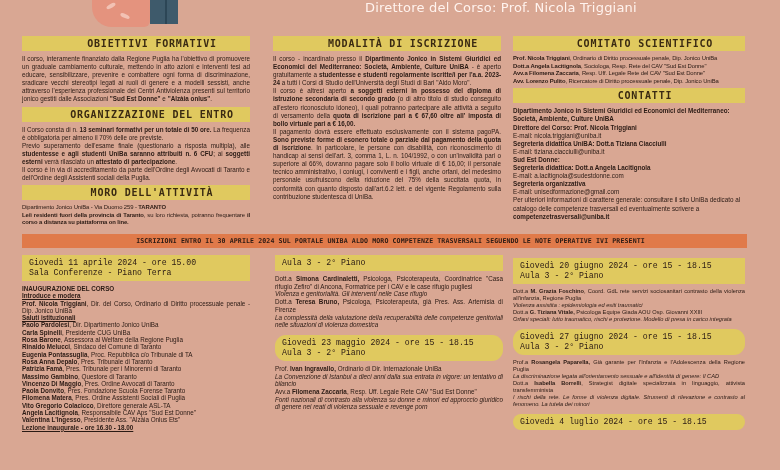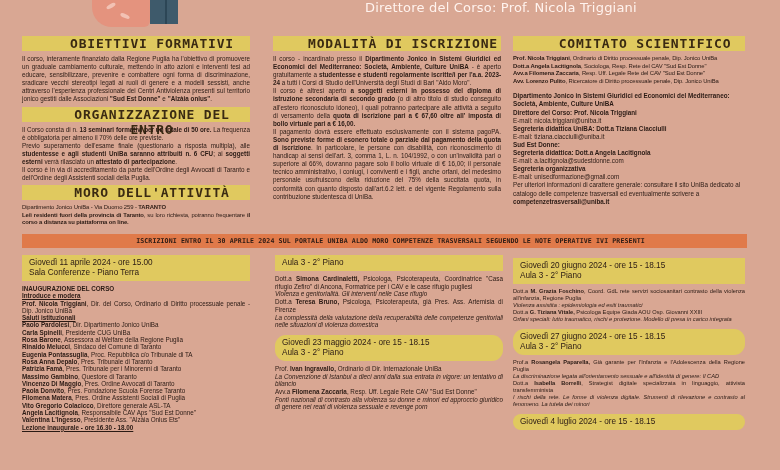--- a/index.html
+++ b/index.html
@@ -23,37 +23,37 @@
     color: #fff3ee; font-family: "DejaVu Sans", sans-serif; font-size: 13px;
     letter-spacing: 0.2px; line-height: 16px;
   }
   .col { position: absolute; }
   .col-left { left: 22px; top: 36px; width: 228px; }
   .col-mid { left: 273px; top: 36px; width: 228px; }
   .col-right { left: 513px; top: 36px; width: 232px; }
   .section-head {
     background: #e0c95f; height: 15px; text-align: center;
     font-family: "DejaVu Sans Mono", monospace; font-weight: bold;
-    font-size: 13px; letter-spacing: 0.8px; line-height: 15px; color: #3a2a12; padding-left: 32px;
+    font-size: 10px; letter-spacing: 0.8px; line-height: 15px; color: #3a2a12; padding-left: 32px;
   }
   .para { font-size: 6.3px; line-height: 8.1px; text-align: justify; margin-top: 4px; }
   .para.condensed { font-size: 5.9px; line-height: 7.6px; letter-spacing: -0.1px; }
   .para b { font-weight: bold; }
   .gap { height: 3px; }
   .banner {
     position: absolute; left: 22px; top: 234px; width: 725px; height: 14px;
     background: #e07a4a; font-family: "DejaVu Sans Mono", monospace; font-weight: bold;
     font-size: 6.6px; letter-spacing: 0.1px; text-align: center; line-height: 14px; color: #2a1a14; padding-left: 12px;
   }
   .sched { position: absolute; }
   .sched-left { left: 22px; top: 255px; width: 228px; }
   .sched-mid { left: 275px; top: 255px; width: 228px; }
   .sched-right { left: 513px; top: 249px; width: 232px; margin-top: 9px; }
   .date-box {
-    background: #e0c95f; padding: 3px 7px; font-family: Liberation Sans, sans-serif;
+    background: #e0c95f; padding: 3px 7px; font-family: Liberation Mono, monospace;
     font-size: 8.2px; line-height: 10px; color: #2a1a14;
   }
   .entry { font-size: 6.3px; line-height: 7.7px; margin-top: 2px; text-align: justify; }
   .entry.small { font-size: 5.7px; line-height: 7px; }
   .entry b { font-weight: bold; }
   .entry i { font-style: italic; }
   .list-line { font-size: 6.3px; line-height: 7.3px; }
   .list-line b { font-weight: bold; }
   .u { text-decoration: underline; font-weight: bold; }
   .mt6 { margin-top: 6px; border-radius: 11px; }
@@ -102,20 +102,21 @@
 
 <div class="col col-right">
   <div class="section-head">COMITATO SCIENTIFICO</div>
   <div class="para condensed" style="text-align:left;">
     <div><b>Prof. Nicola Triggiani</b><span>, Ordinario di Diritto processuale penale, Dip. Jonico UniBa</span></div>
     <div><b>Dott.a Angela Lacitignola</b><span>, Sociologa, Resp. Rete del CAV "Sud Est Donne"</span></div>
     <div><b>Avv.a Filomena Zaccaria</b><span>, Resp. Uff. Legale Rete del CAV "Sud Est Donne"</span></div>
     <div><b>Avv. Lorenzo Pulito</b><span>, Ricercatore di Diritto processuale penale, Dip. Jonico UniBa</span></div>
   </div>
   <div class="gap"></div>
+  <div class="section-head">CONTATTI</div>
   <div class="para" style="text-align:left;">
     <b>Dipartimento Jonico in Sistemi Giuridici ed Economici del Mediterraneo: Società, Ambiente, Culture UniBA</b><br>
     <b>Direttore del Corso: Prof. Nicola Triggiani</b><br>
     <span>E-mail: nicola.triggiani@uniba.it</span><br>
     <b>Segreteria didattica UniBA: Dott.a Tiziana Ciacciulli</b><br>
     <span>E-mail: tiziana.ciacciulli@uniba.it</span><br>
     <b>Sud Est Donne:</b><br>
     <b>Segreteria didattica: Dott.a Angela Lacitignola</b><br>
     <span>E-mail: a.lacitignola@sudestdonne.com</span><br>
     <b>Segreteria organizzativa</b><br>

